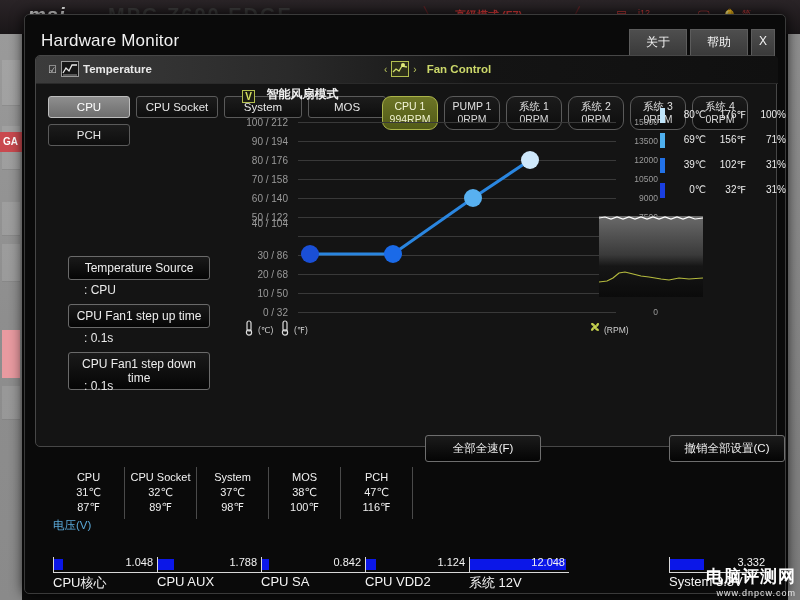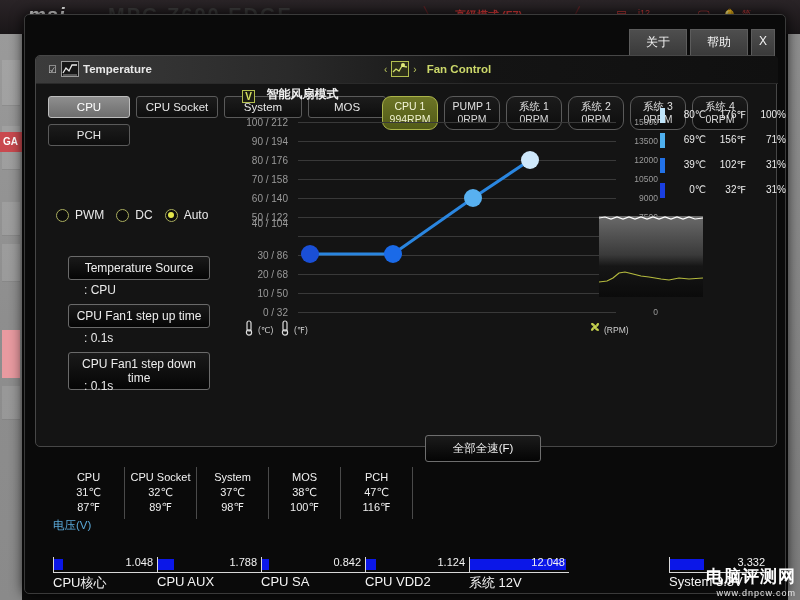--- a/index.html
+++ b/index.html
@@ -230,20 +230,21 @@
     <div class="bg-icon-r" style="left:638px;font-size:9px;">i12</div>
     <div class="bg-icon-r" style="left:698px;">🖵</div>
     <div class="bg-icon-r" style="left:722px;">🔔</div>
     <div class="bg-icon-r" style="left:742px;font-size:9px;">简</div>
     <div class="bg-icon-r" style="left:768px;">⌄</div>
   </div>
 </div>
 
 <div id="dialog">
 
+  <div class="dlg-title">Hardware Monitor</div>
 
   <div class="titlebtns">
     <div class="titlebtn">关于</div>
     <div class="titlebtn">帮助</div>
     <div class="titlebtn sm">X</div>
   </div>
 
   <div class="panel">
 
     <div class="panel-head"></div>
@@ -295,28 +296,20 @@
     </div>
     <div class="fanbtn" style="position:absolute;left:594px;top:40px;">
       <div>系统 3</div>
       <div class="r2">0RPM</div>
     </div>
     <div class="fanbtn" style="position:absolute;left:656px;top:40px;">
       <div>系统 4</div>
       <div class="r2">0RPM</div>
     </div>
 
-    <div class="radios" style="left:20px;top:152px;">
-      <span class="radio"></span>
-      <span>PWM</span>
-      <span class="radio" style="margin-left:6px;"></span>
-      <span>DC</span>
-      <span class="radio on" style="margin-left:6px;"></span>
-      <span>Auto</span>
-    </div>
 
     <div class="ctlbox" style="position:absolute;left:32px;top:200px;">Temperature Source</div>
     <div class="ctlval" style="position:absolute;left:32px;top:222px;">: CPU</div>
 
     <div class="ctlbox" style="position:absolute;left:32px;top:248px;">CPU Fan1 step up time</div>
     <div class="ctlval" style="position:absolute;left:32px;top:270px;">: 0.1s</div>
 
     <div class="ctlbox" style="position:absolute;left:32px;top:296px;">CPU Fan1 step down time</div>
     <div class="ctlval" style="position:absolute;left:32px;top:318px;">: 0.1s</div>
 
@@ -421,20 +414,21 @@
           <path d="M9 7 C13 4, 10 1, 8 5 Z" fill="#c6d34f"></path>
           <path d="M7 9 C10 13, 13 10, 9 8 Z" fill="#c6d34f"></path>
           <path d="M5 7 C1 10, 4 13, 6 9 Z" fill="#c6d34f"></path>
         </svg>
       </span>
       <div class="unit-tx" style="left:368px;top:239px;">(RPM)</div>
     </div>
   </div>
 
   <div class="actbtn" style="left:400px;top:420px;width:116px;">全部全速(F)</div>
+  <div class="actbtn" style="left:644px;top:420px;width:116px;">撤销全部设置(C)</div>
 
   <div class="temps">
     <div class="tcell">
       <div class="tname">CPU</div>
       <div>31℃</div>
       <div>87℉</div>
     </div>
     <div class="tcell">
       <div class="tname">CPU Socket</div>
       <div>32℃</div>

